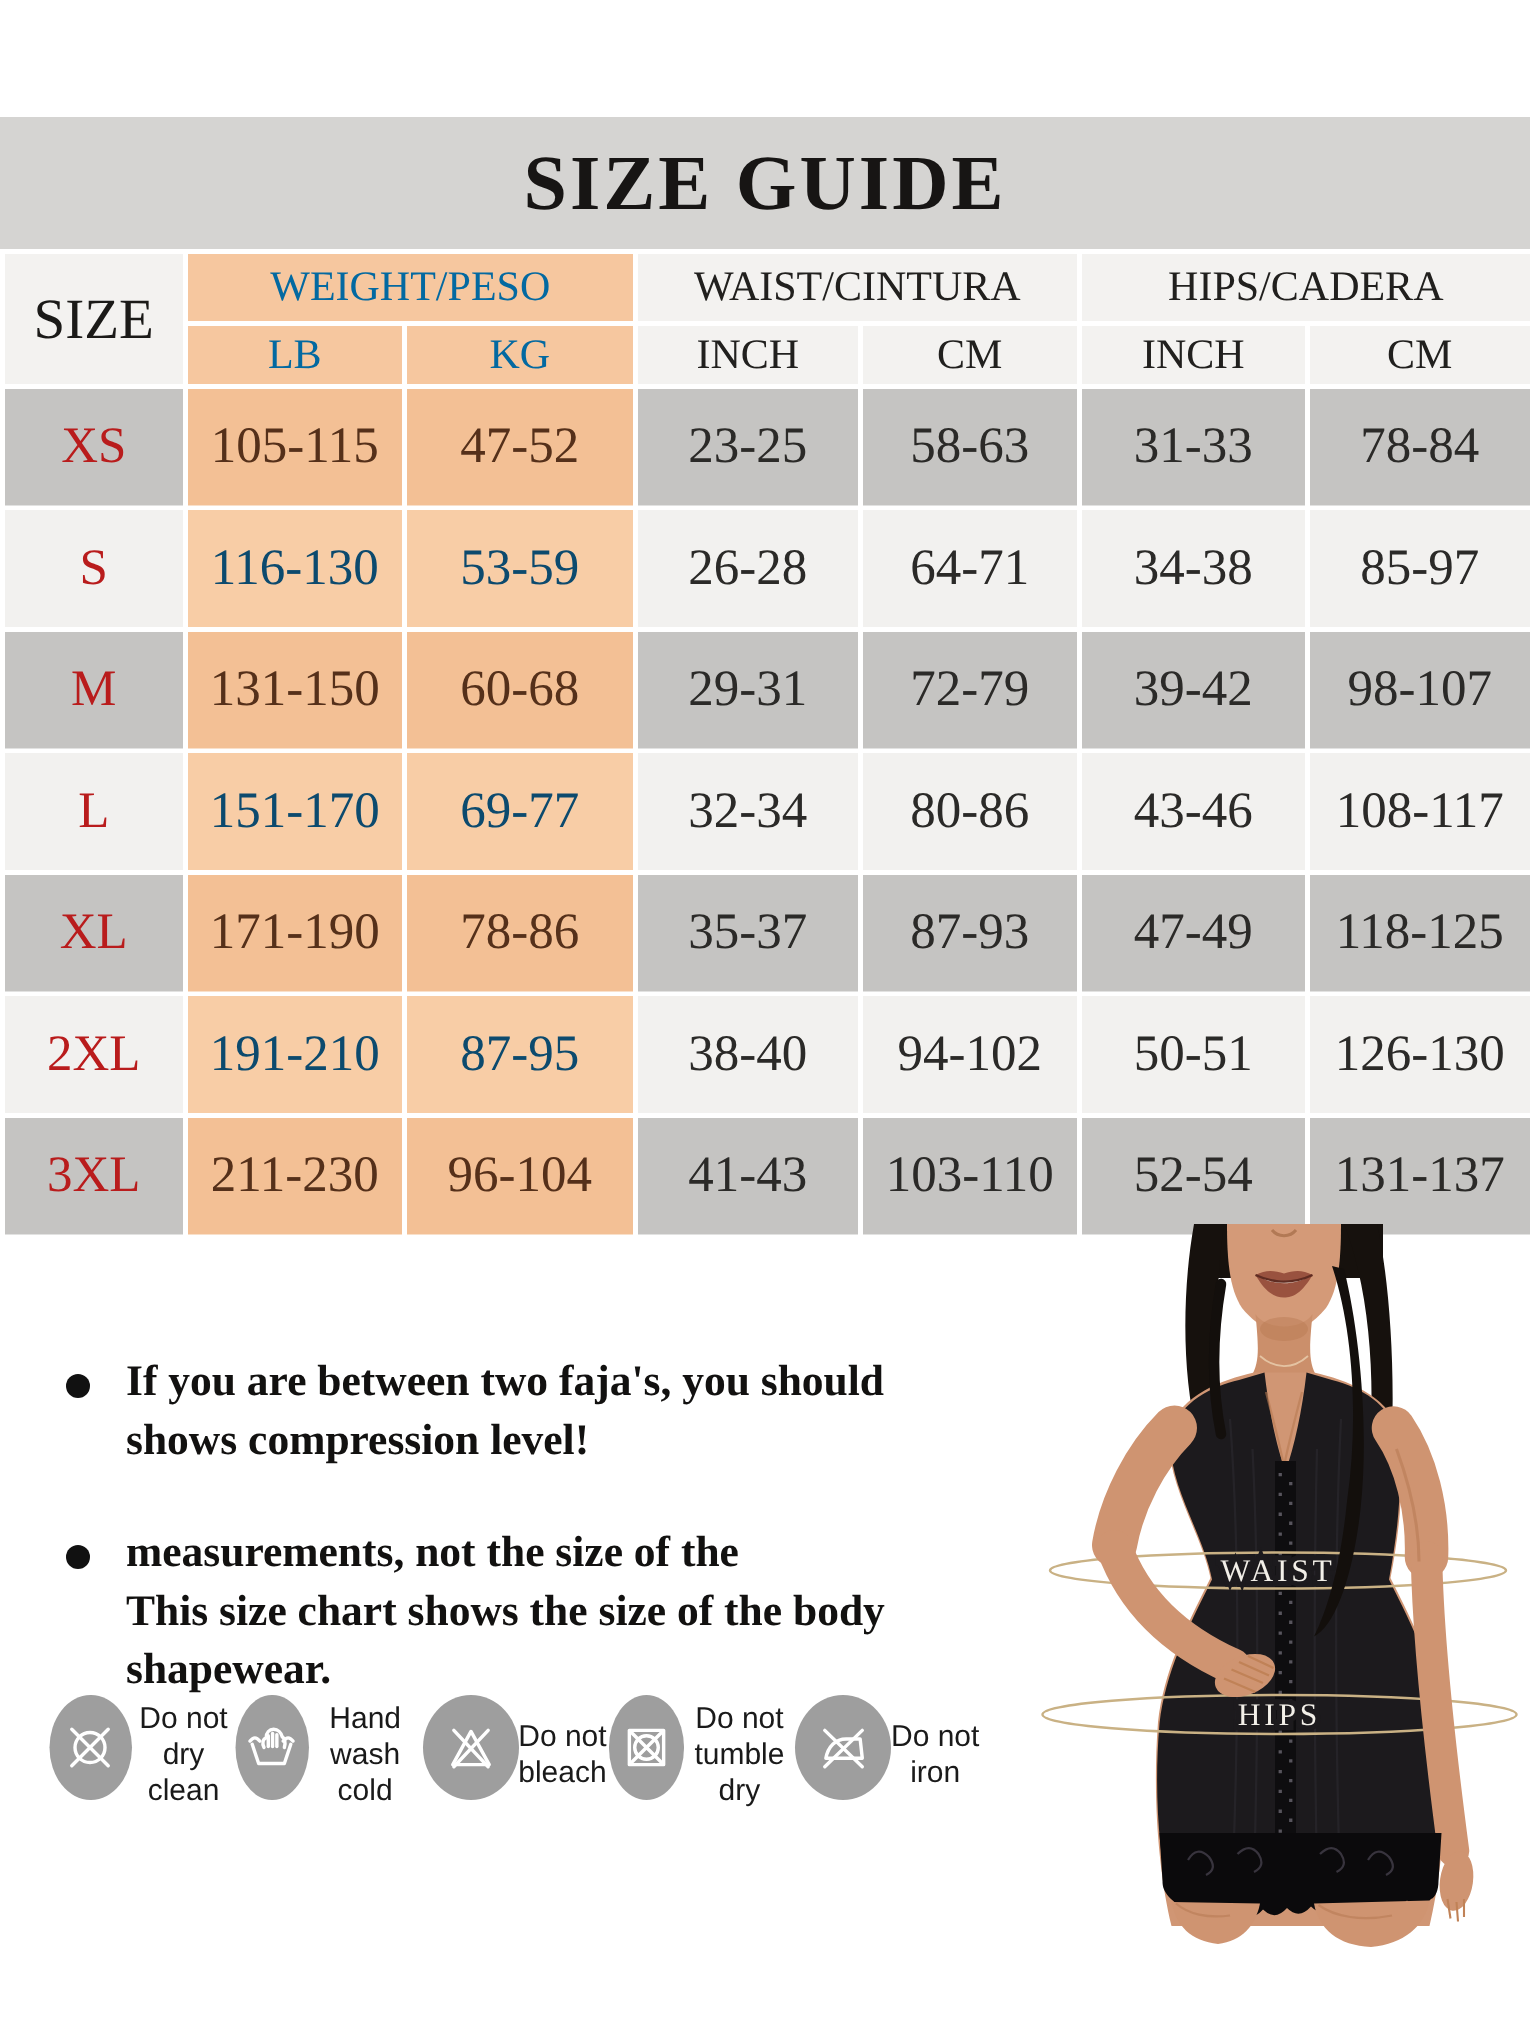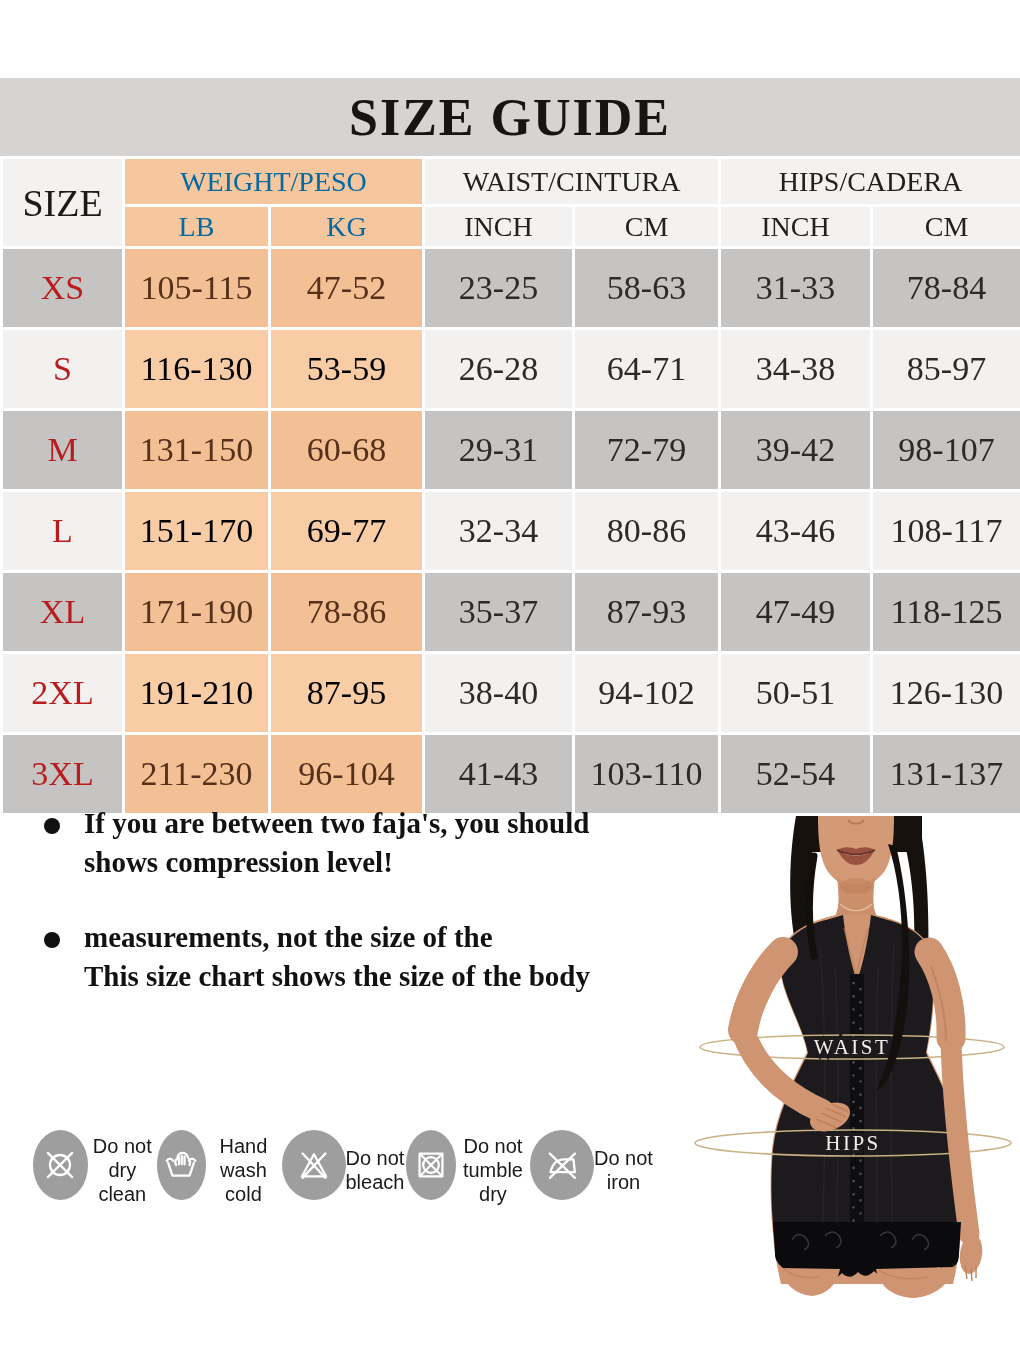--- a/index.html
+++ b/index.html
@@ -3,21 +3,21 @@
 <meta charset="utf-8">
 <style>
   html,body{margin:0;padding:0;}
   body{
     width:1020px;height:1360px;position:relative;background:#ffffff;
     font-family:"Liberation Serif", serif;overflow:hidden;
   }
   
   .top-gap{height:78px;background:#ffffff;}
   .title-band{
-    height:78px;background:#d5d4d2;display:flex;align-items:center;justify-content:center;text-align:right;
+    height:88px;background:#d5d4d2;display:flex;align-items:center;justify-content:center;text-align:right;
   }
   .title-band .t{
     font-size:52px;font-weight:700;letter-spacing:2px;color:#171514;
   }
   
   table.size-table{
     width:1020px;border-collapse:collapse;table-layout:fixed;
   }
   .size-table th,.size-table td{
     border:3px solid #ffffff;text-align:center;vertical-align:middle;
@@ -29,23 +29,23 @@
   .hl{background:#f3f2f0;}            
   .c-sizehead{font-size:38px;color:#1b1a18;background:#f3f2f0;}
   .g-label{font-size:28px;color:#21201e;}
   .sub{font-size:28px;color:#21201e;}
   .peachhead{background:#f6c79f;color:#0369a1;}
   .rg{background:#c5c4c2;}            
   .rw{background:#f2f1ef;}            
   .c-size{font-size:34px;color:#b91c1c;}
   .val{font-size:34px;color:#2b2a28;}
   .p1{background:#f3c095;color:#55301a;}  
-  .p2{background:#f8cda6;color:#000000;}  
-  
-  .notes{position:absolute;left:44px;top:804px;width:680px;}
+  .p2{background:#f8cda6;color:#0c4a6e;}  
+  
+  .notes{position:absolute;left:44px;top:902px;width:680px;}
   .note{display:flex;margin-bottom:36px;}
   .bullet{width:16px;height:16px;border-radius:50%;background:#111;flex:none;margin:14px 24px 0 0;}
   .note-text{font-size:29px;font-weight:700;line-height:39px;color:#121110;}
   .note-text div{white-space:nowrap;}
   
   .care-row{position:absolute;left:33px;top:1130px;width:621px;display:flex;justify-content:space-between;}
   .care-item{width:124px;display:flex;flex-direction:row;align-items:center;}
   .care-badge{
     width:64px;height:70px;border-radius:50%;background:#9e9e9e;
     display:flex;align-items:center;justify-content:center;margin-bottom:10px;
@@ -169,20 +169,21 @@
     <div class="note-text">
       <div>If you are between two faja's, you should</div>
       <div>shows compression level!</div>
     </div>
   </div>
   <div class="note">
     <div class="bullet"></div>
     <div class="note-text">
       <div>measurements, not the size of the</div>
       <div>This size chart shows the size of the body</div>
+      <div>shapewear.</div>
     </div>
   </div>
 </div>
 
 <div class="care-row">
 
   <div class="care-item">
     <div class="care-badge">
       <svg width="40" height="40" viewBox="0 0 56 56">
         <circle cx="28" cy="28" r="14"></circle>

